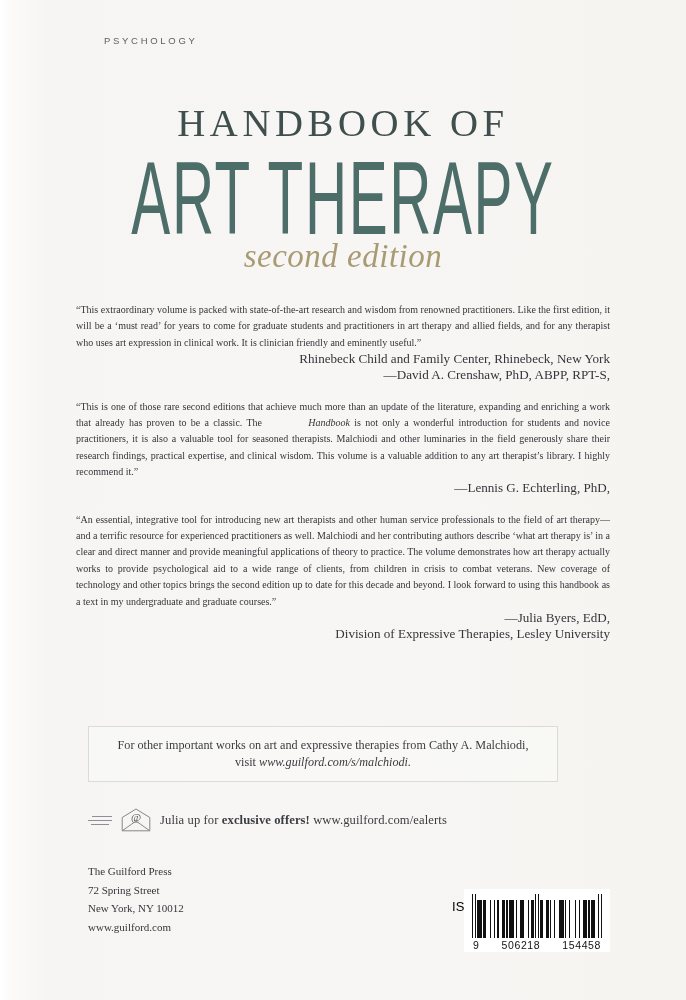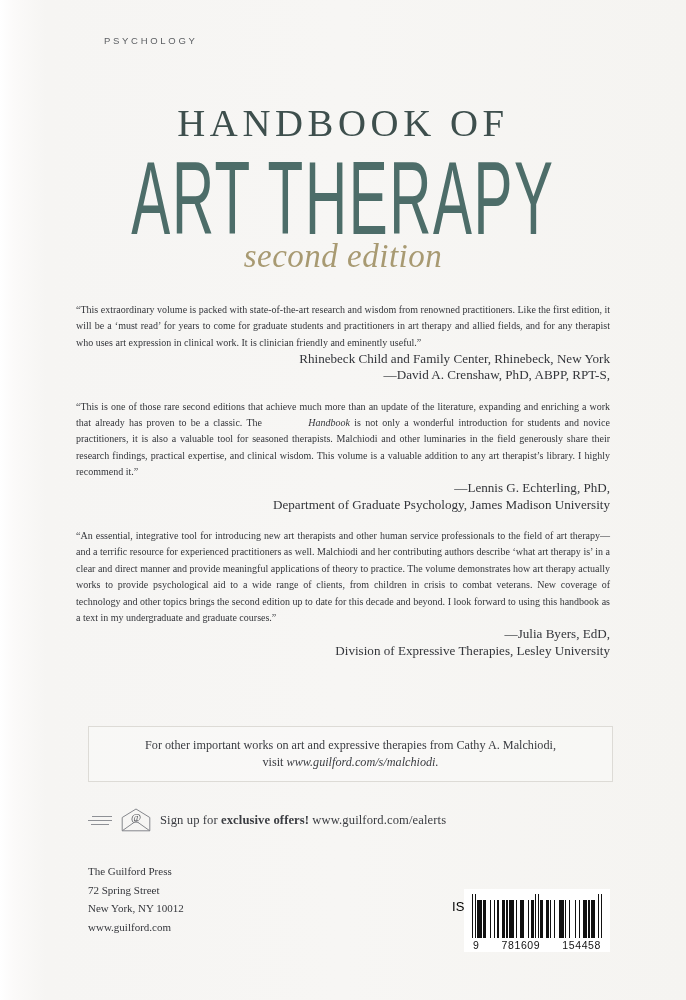--- a/index.html
+++ b/index.html
@@ -73,21 +73,21 @@
   .blurb p .ital { font-style:italic;margin-left:42px; }
 
   .attrib {
     font-size:13.1px; line-height:16.35px;
     color:#33353a; text-align:right;
   }
 
   
   .promo-box {
     position:absolute; left:88px; top:726px;
-    width:525px; height:56px;
+    width:470px; height:56px;
     border:1px solid #dddbd6;
     background:rgba(255,255,255,0.28);
     display:flex; flex-direction:column;
     align-items:center; justify-content:center;
   }
   .promo-box div {
     font-size:12.2px; line-height:17px; color:#3a3c41; text-align:center;
   }
   .promo-box .ital { font-style:italic;margin-top:48px; }
 
@@ -157,21 +157,20 @@
 
     <div class="blurb">
       <p>“This extraordinary volume is packed with state-of-the-art research and wisdom from renowned practitioners. Like the first edition, it will be a ‘must read’ for years to come for graduate students and practitioners in art therapy and allied fields, and for any therapist who uses art expression in clinical work. It is clinician friendly and eminently useful.”</p>
       <div class="attrib">Rhinebeck Child and Family Center, Rhinebeck, New York</div>
       <div class="attrib">—David A. Crenshaw, PhD, ABPP, RPT-S,</div>
     </div>
 
     <div class="blurb">
       <p><span>“This is one of those rare second editions that achieve much more than an update of the literature, expanding and enriching a work that already has proven to be a classic. The </span><span class="ital">Handbook</span><span> is not only a wonderful introduction for students and novice practitioners, it is also a valuable tool for seasoned therapists. Malchiodi and other luminaries in the field generously share their research findings, practical expertise, and clinical wisdom. This volume is a valuable addition to any art therapist’s library. I highly recommend it.”</span></p>
       <div class="attrib">—Lennis G. Echterling, PhD,</div>
-      <div class="attrib">Department of Graduate Psychology, James Madison University</div>
     </div>
 
     <div class="blurb">
       <p>“An essential, integrative tool for introducing new art therapists and other human service professionals to the field of art therapy—and a terrific resource for experienced practitioners as well. Malchiodi and her contributing authors describe ‘what art therapy is’ in a clear and direct manner and provide meaningful applications of theory to practice. The volume demonstrates how art therapy actually works to provide psychological aid to a wide range of clients, from children in crisis to combat veterans. New coverage of technology and other topics brings the second edition up to date for this decade and beyond. I look forward to using this handbook as a text in my undergraduate and graduate courses.”</p>
       <div class="attrib">—Julia Byers, EdD,</div>
       <div class="attrib">Division of Expressive Therapies, Lesley University</div>
     </div>
 
   </div>
 
@@ -186,21 +185,21 @@
         <i></i>
         <i></i>
     </span>
     <span class="envelope">
       <svg width="30" height="24" viewBox="0 0 30 24">
         <path d="M1.2 9.5 L15 1 L28.8 9.5 L28.8 22.8 L1.2 22.8 Z" fill="none" stroke="#85878c" stroke-width="1"></path>
         <path d="M1.2 22.8 L15 13 L28.8 22.8" fill="none" stroke="#85878c" stroke-width="1"></path>
         <text x="15" y="12.5" text-anchor="middle" font-family="Liberation Serif, serif" font-size="11" fill="#55575c">@</text>
       </svg>
     </span>
-    <span class="ealert-text"><span>Sign up for </span><b>exclusive offers!</b><span> www.guilford.com/ealerts</span></span>
+    <span class="ealert-text"><span>Julia up for </span><b>exclusive offers!</b><span> www.guilford.com/ealerts</span></span>
   </div>
 
   <div class="publisher">
     <div>The Guilford Press</div>
     <div>72 Spring Street</div>
     <div>New York, NY 10012</div>
     <div>www.guilford.com</div>
   </div>
 
   <div class="isbn">ISBN 978-1-60918-975-4</div>
@@ -262,18 +261,18 @@
         <span class="short" style="width: 1.45px;"></span>
         <span class="w" style="width: 1.45px;"></span>
         <span class="short" style="width: 4.35px;"></span>
         <span class="w" style="width: 2.9px;"></span>
         <span class="guard" style="width: 1.45px;"></span>
         <span class="w" style="width: 1.45px;"></span>
         <span class="guard" style="width: 1.45px;"></span>
       </div>
     <div class="barcode-digits">
       <span>9</span>
-      <span>781609</span>
+      <span>506218</span>
       <span>154458</span>
     </div>
   </div>
 
 </div>
 
 </body></html>

